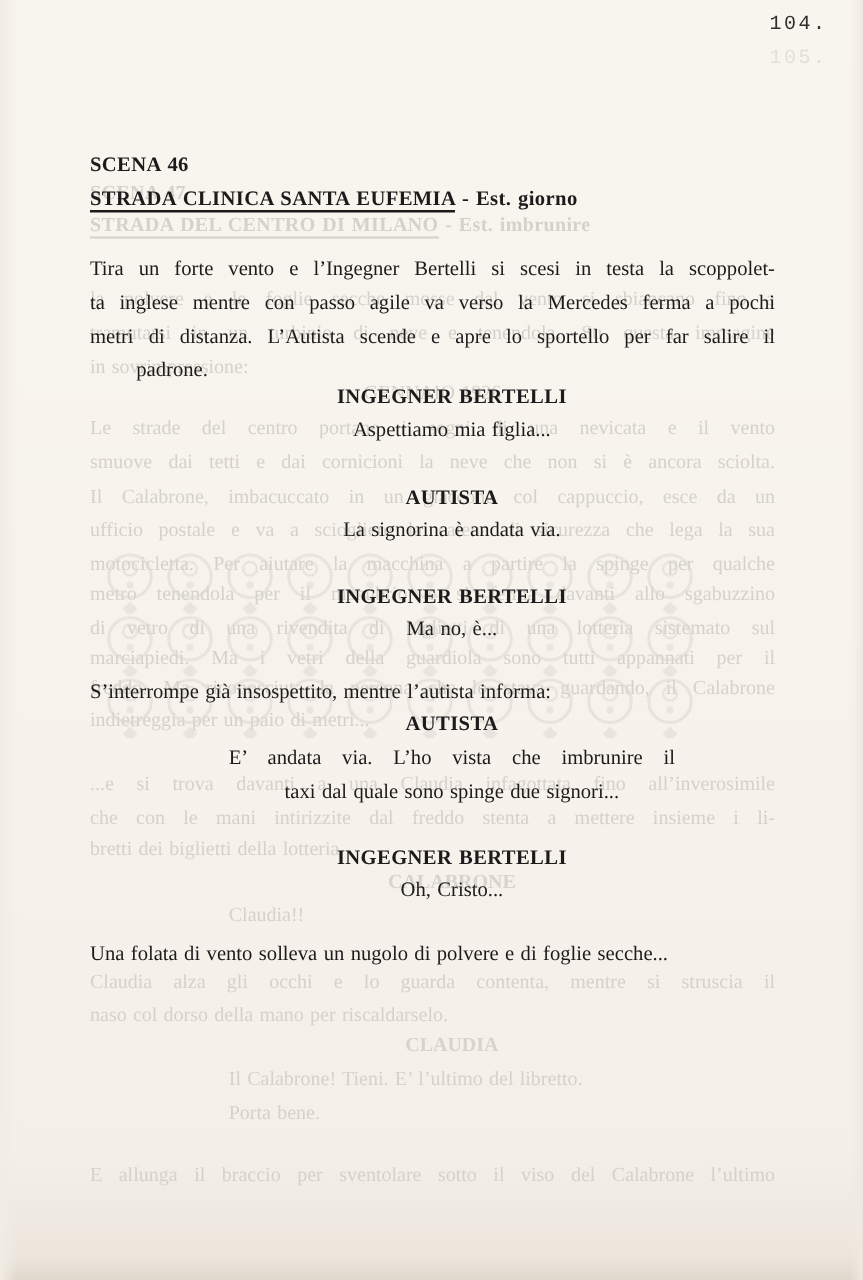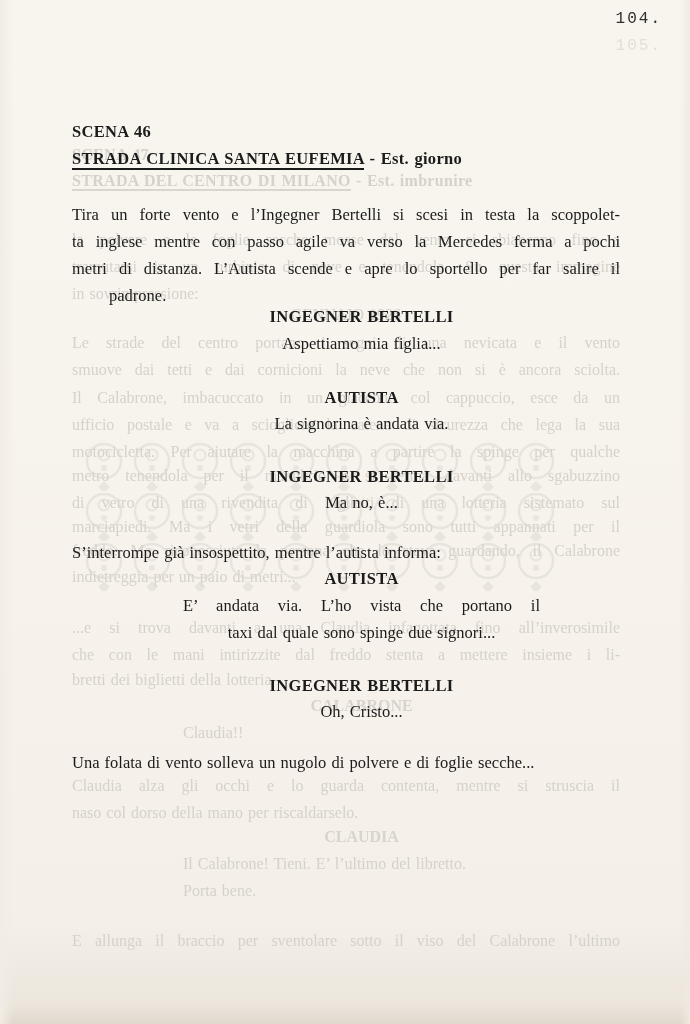--- a/index.html
+++ b/index.html
@@ -117,21 +117,21 @@
 
     <div class="abs fg char" style="top:384px;">AUTISTA</div>
     <div class="abs fg dlg nowrap" style="top:410px;">La signorina è andata via.</div>
 
     <div class="abs fg char" style="top:463px;">INGEGNER BERTELLI</div>
     <div class="abs fg dlg nowrap" style="top:489px;">Ma no, è...</div>
 
     <div class="abs fg act nowrap" style="top:539px;">S’interrompe già insospettito, mentre l’autista informa:</div>
 
     <div class="abs fg char" style="top:565px;">AUTISTA</div>
-    <div class="abs fg dlg just" style="top:592px;">E’ andata via. L’ho vista che portano il</div>
+    <div class="abs fg dlg just" style="top:592px;">E’ andata via. L’ho vista che imbrunire il</div>
     <div class="abs fg dlg nowrap" style="top:619px;">taxi dal quale sono spinge due signori...</div>
 
     <div class="abs fg char" style="top:672px;">INGEGNER BERTELLI</div>
     <div class="abs fg dlg nowrap" style="top:698px;">Oh, Cristo...</div>
 
     <div class="abs fg act nowrap" style="top:749px;">Una folata di vento solleva un nugolo di polvere e di foglie secche...</div>
   </div>
 
 </div>
 

